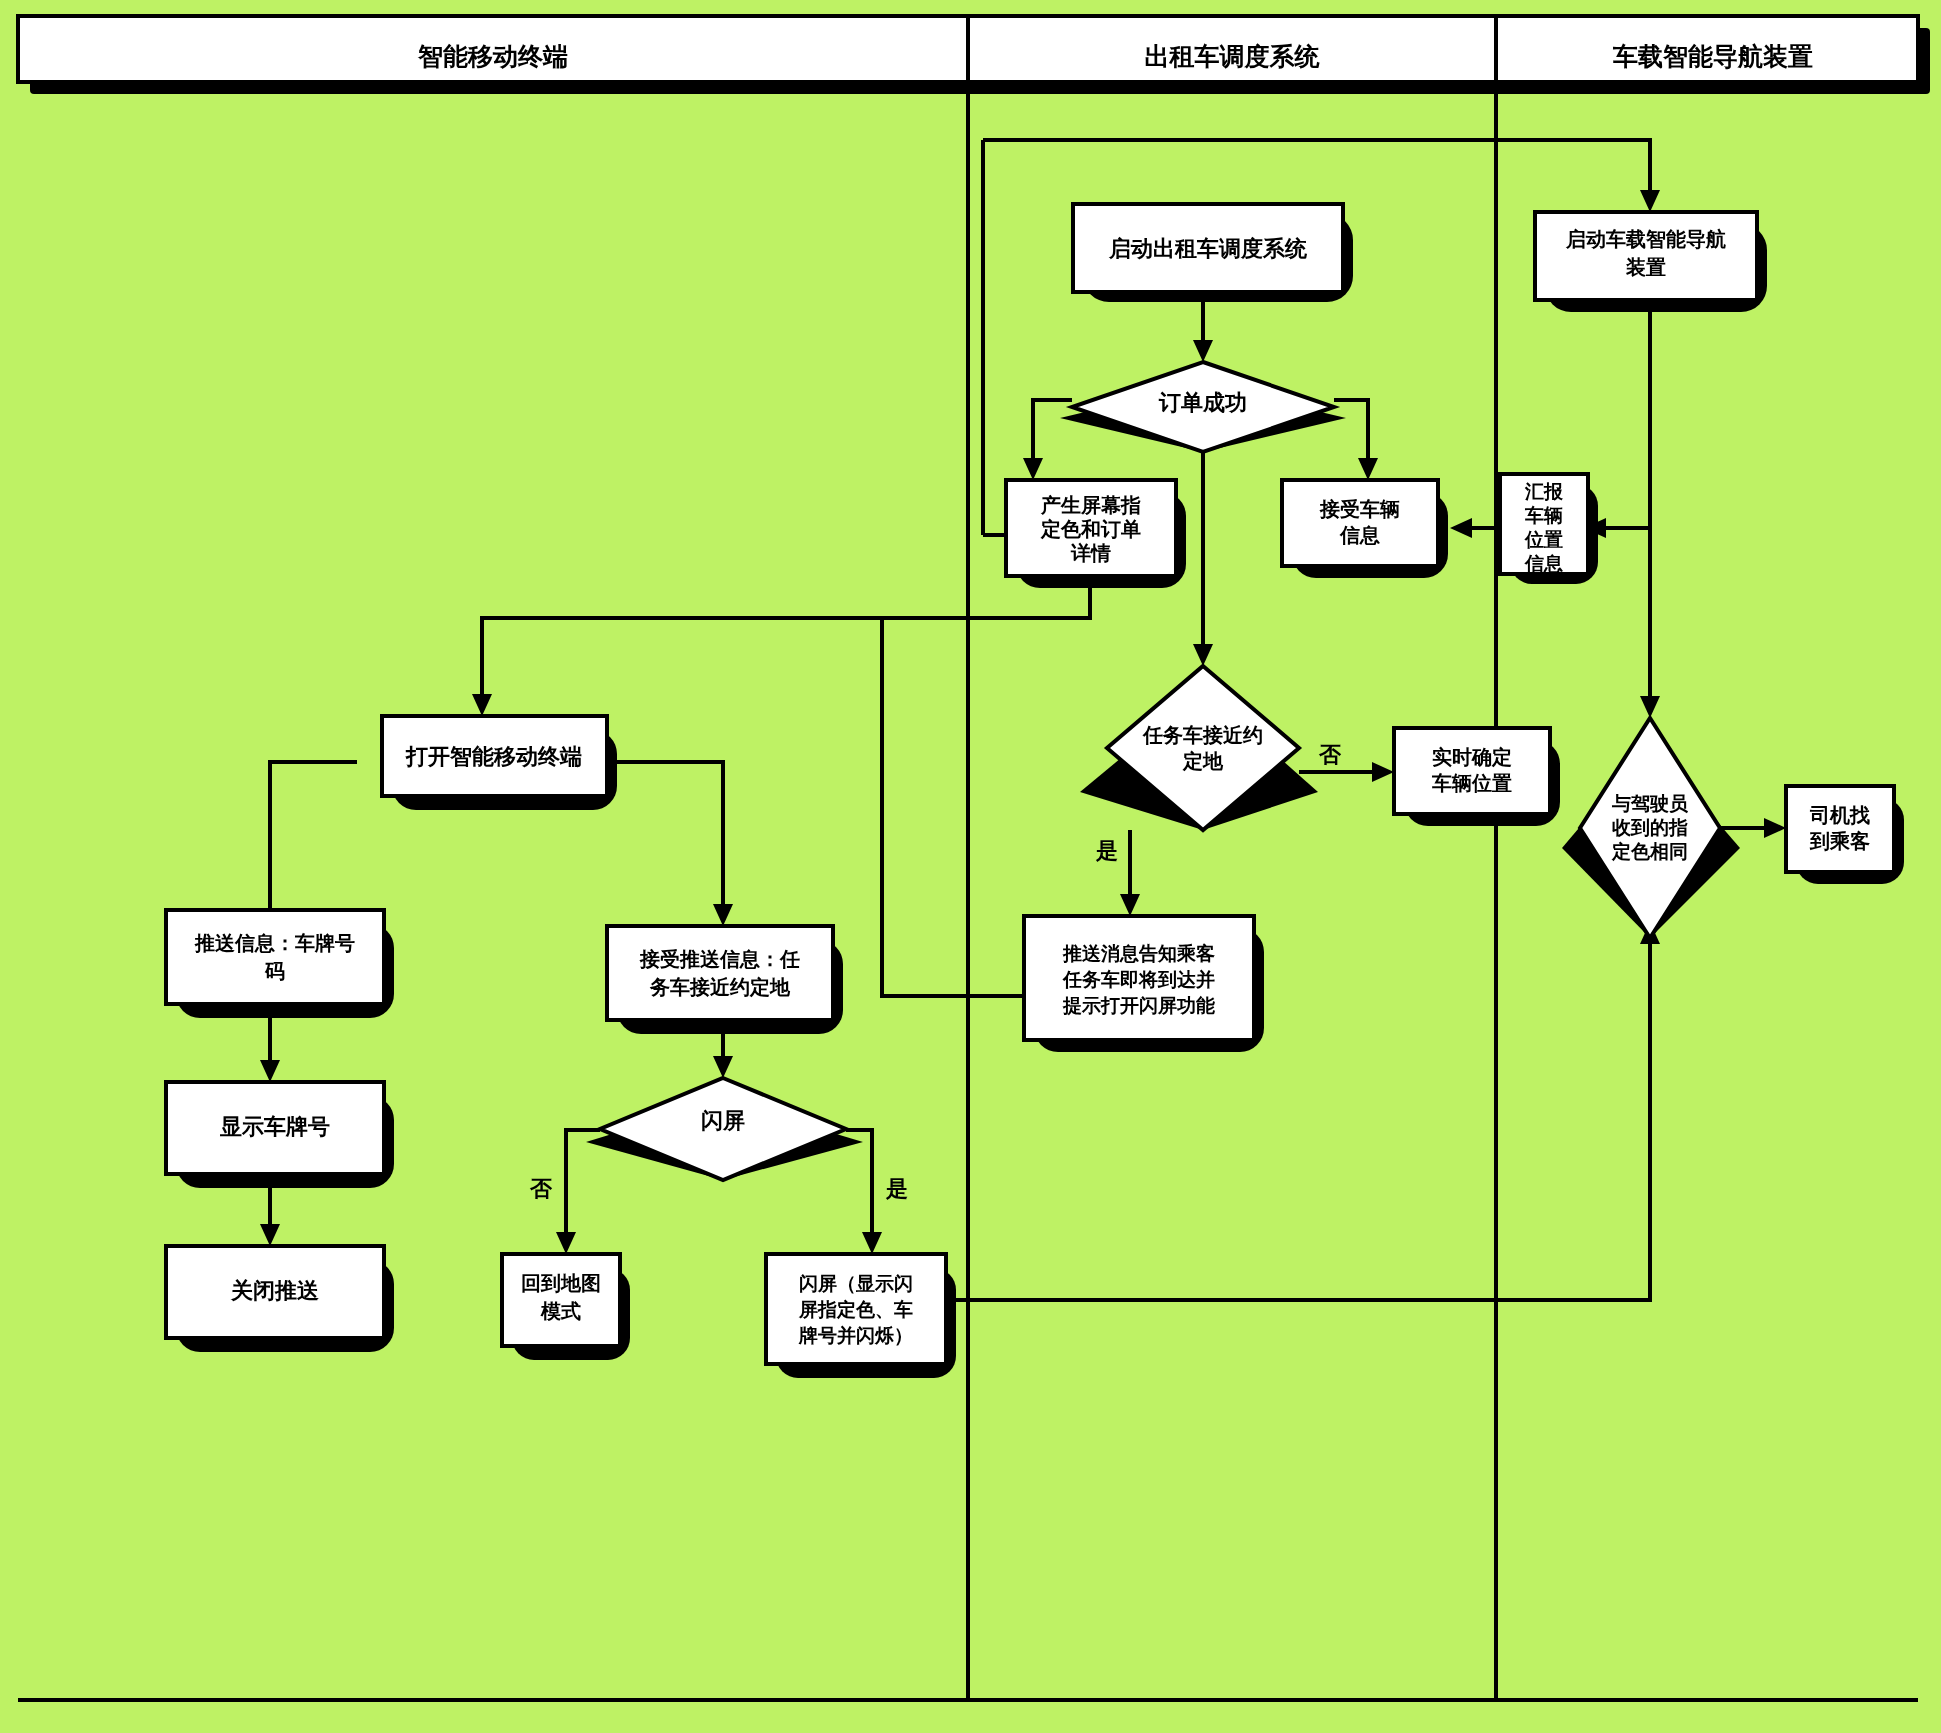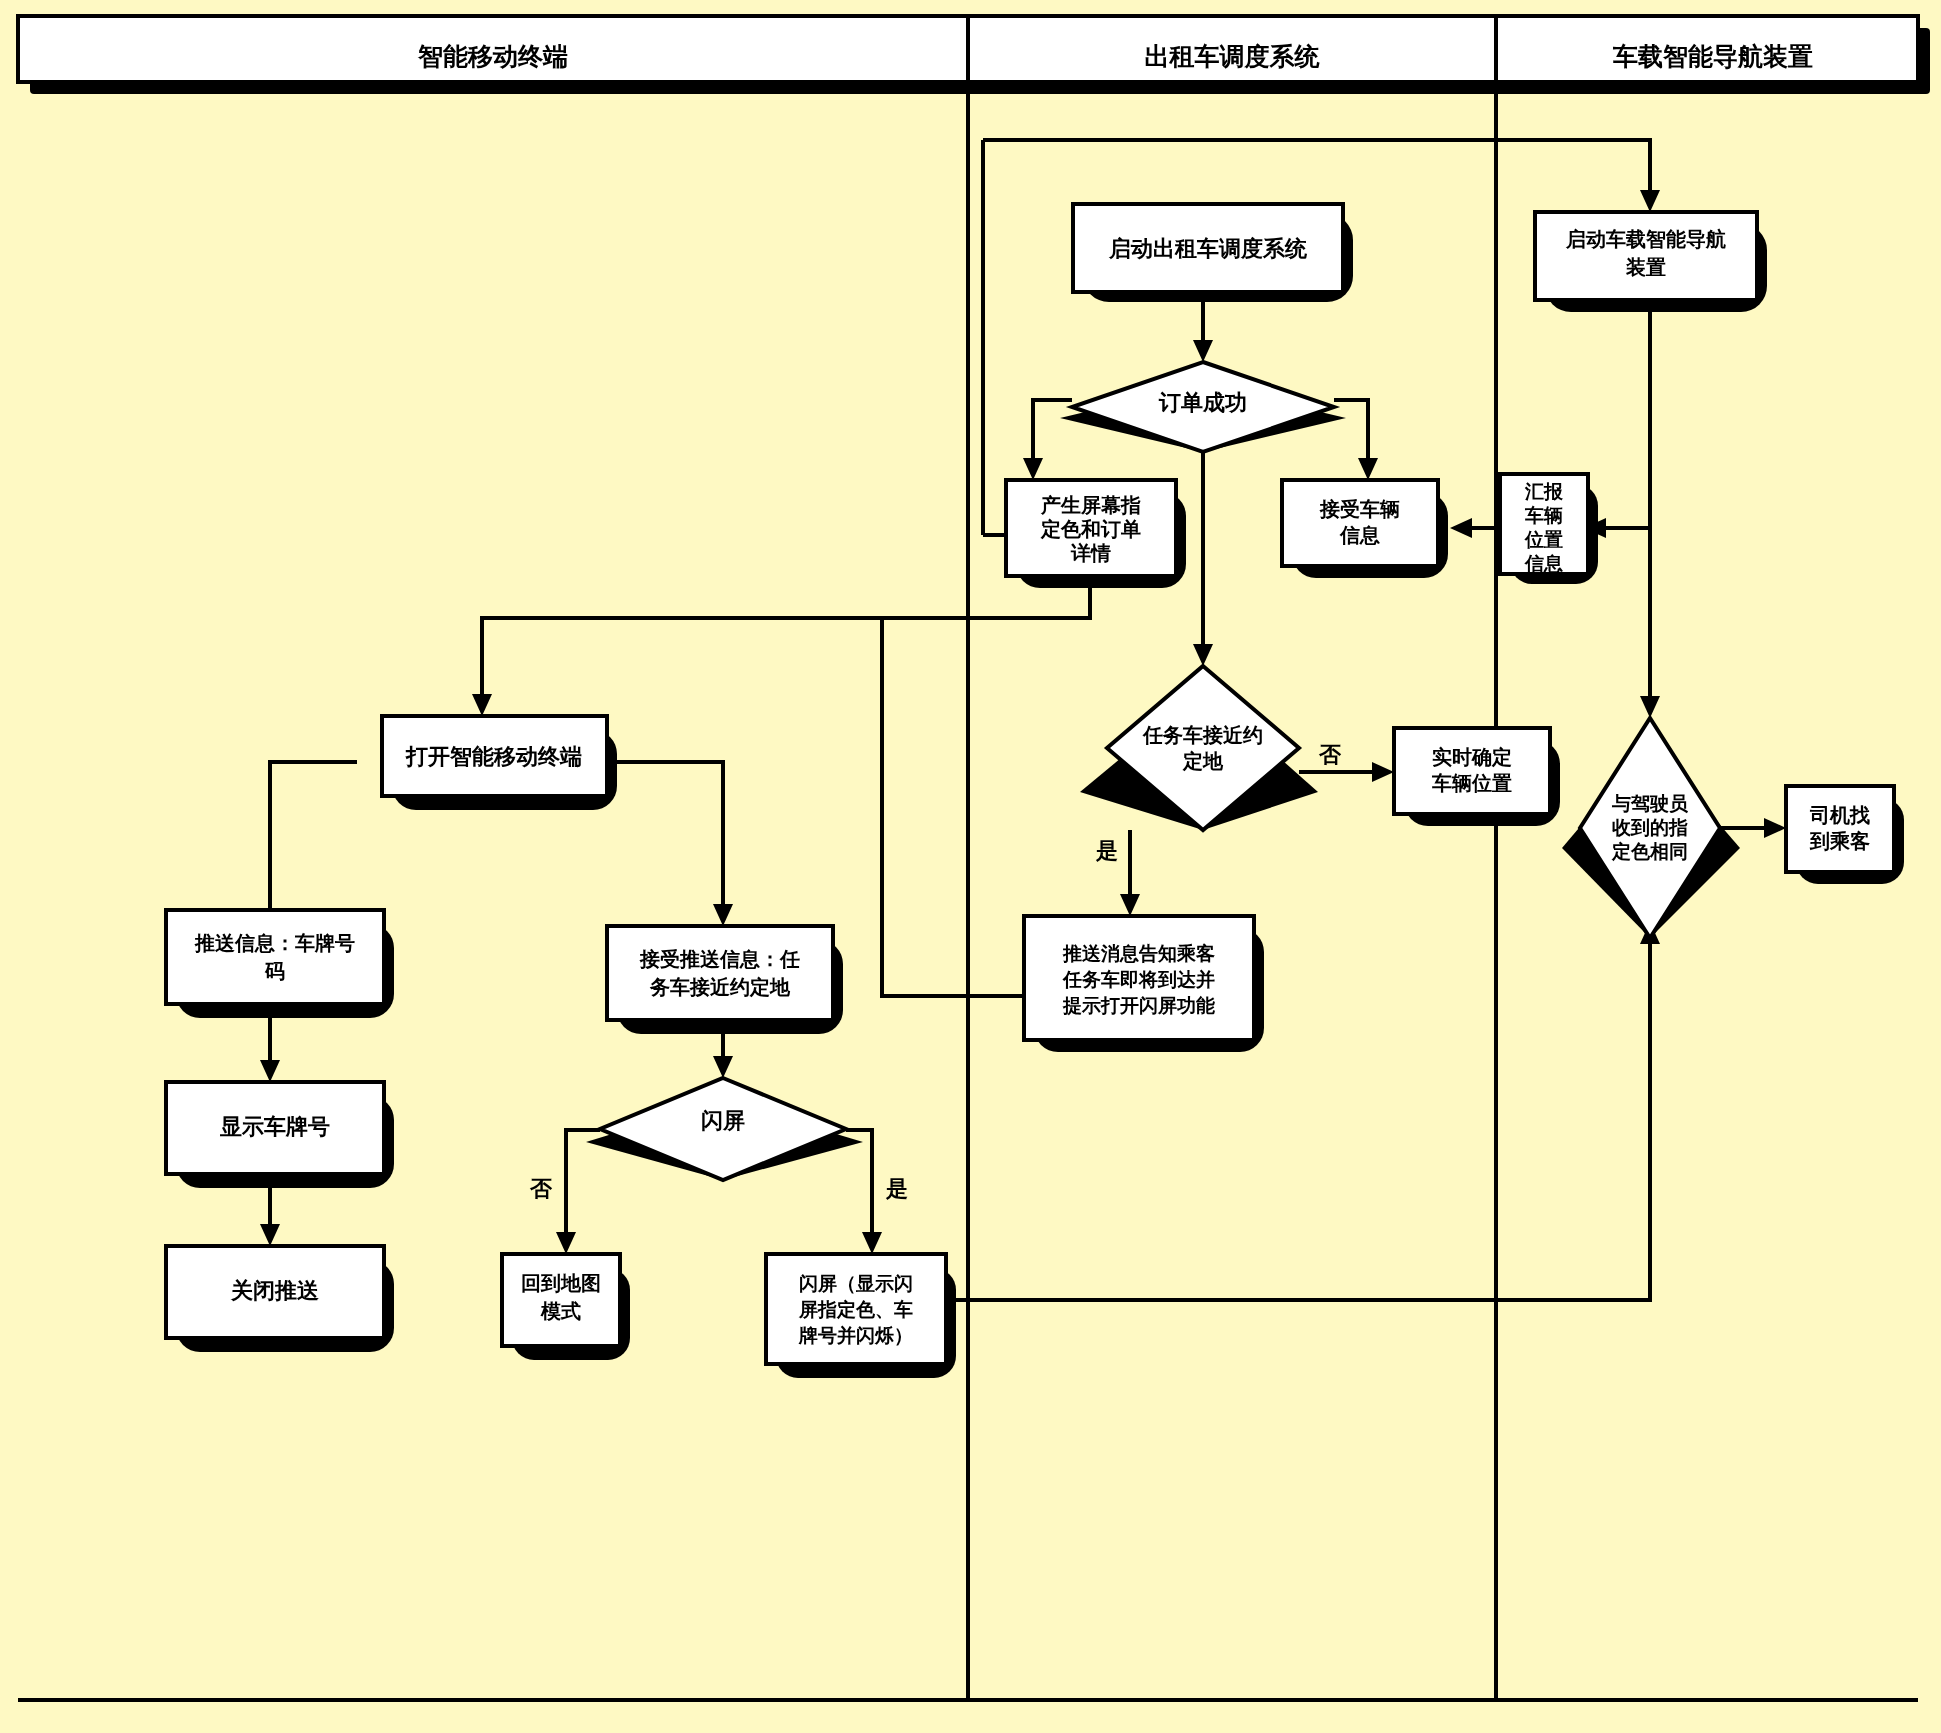--- a/index.html
+++ b/index.html
@@ -1,17 +1,17 @@
 <!DOCTYPE html>
 <html><head>
 <meta charset="utf-8">
 <style>
   html,body{margin:0;padding:0;background:#ffffff;}
   body{width:1941px;height:1733px;font-family:"DejaVu Sans","Liberation Sans",sans-serif;}
-  #stage{position:relative;width:1941px;height:1733px;overflow:hidden;background:#fef9c3;}
+  #stage{position:relative;width:1941px;height:1733px;overflow:hidden;background:#bef264;}
   svg{display:block;}
   .lane-title{font-weight:bold;font-size:25px;fill:#000;}
   .node-txt{font-size:22px;fill:#000;font-weight:bold;}
   .node-txt-sm{font-size:20px;fill:#000;font-weight:bold;}
   .node-txt-xs{font-size:19px;fill:#000;font-weight:bold;}
   .edge-lbl{font-size:22px;fill:#000;font-weight:bold;}
   .shadow{fill:#000;}
   .shape{fill:#ffffff;stroke:#000000;stroke-width:4;}
   .lane-box{fill:#ffffff;stroke:#000000;stroke-width:4;}
   .conn{stroke:#000000;stroke-width:4;fill:none;}

